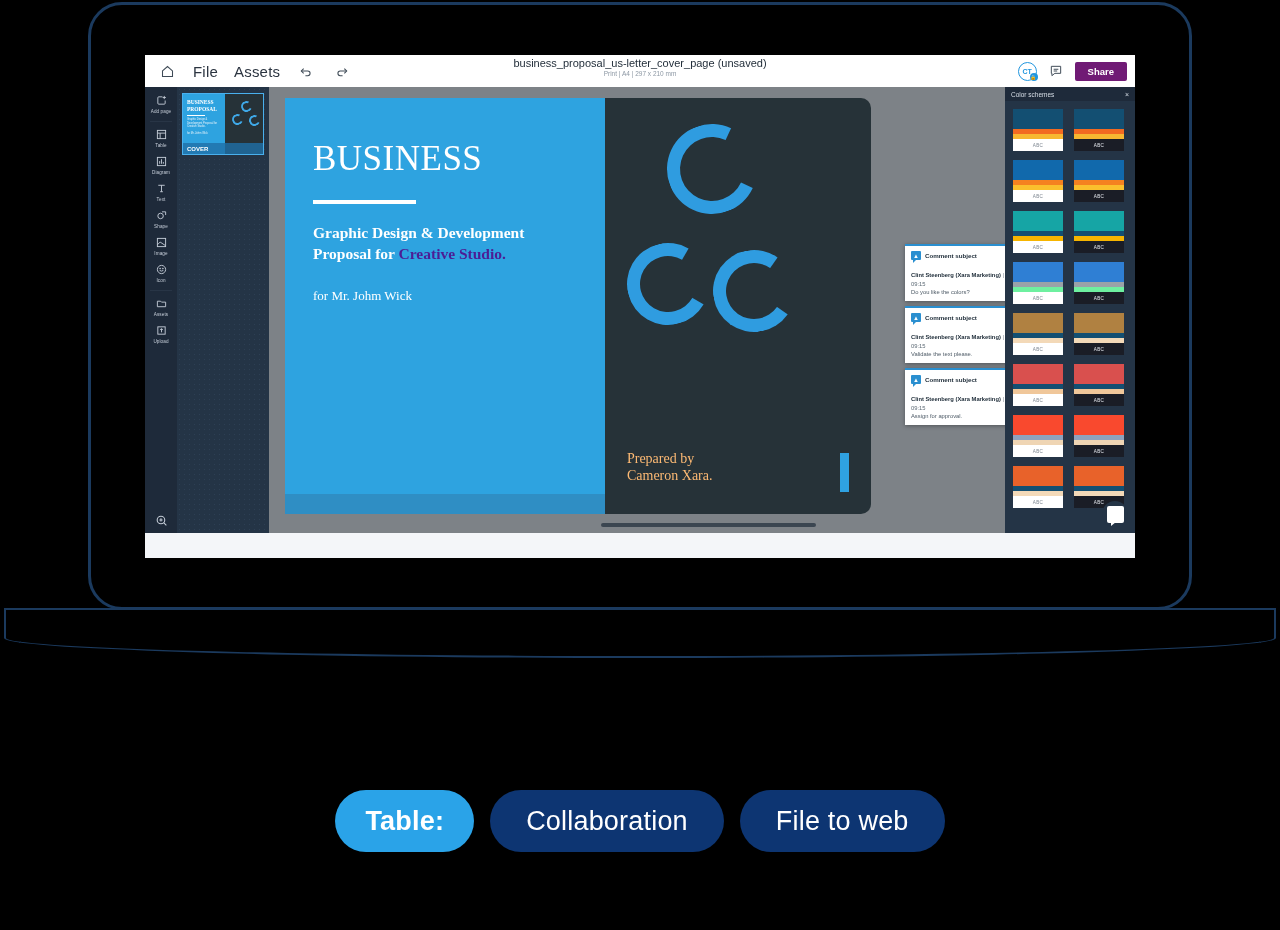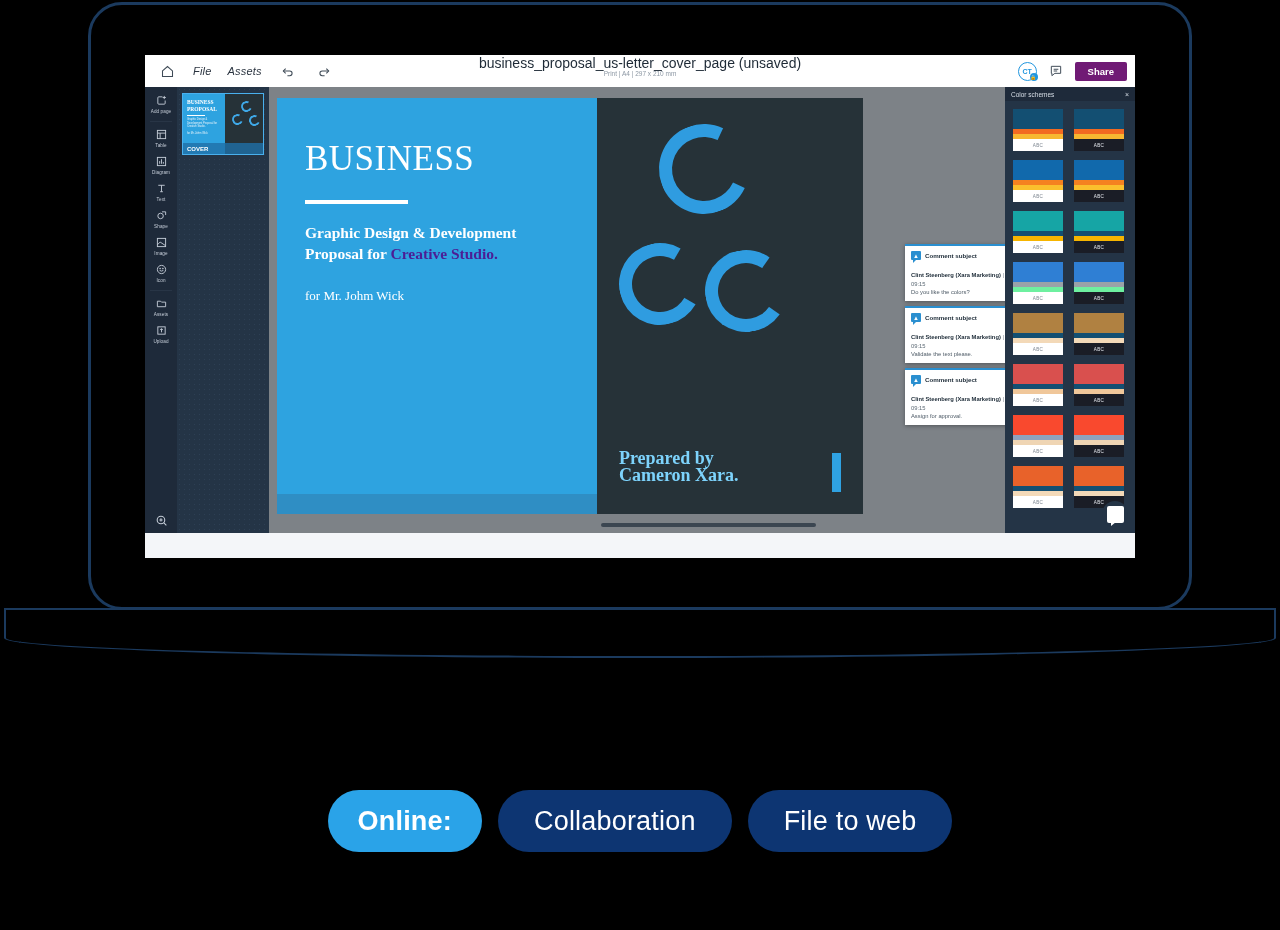--- a/index.html
+++ b/index.html
@@ -35,27 +35,27 @@
   #topbar {
     height:32px; background:#ffffff; display:flex; align-items:center;
     position:relative; border-bottom:0;
   }
   .tb-left { display:flex; align-items:center; gap:16px; padding-left:12px; }
   .tb-icon-btn {
     width:20px; height:20px; display:flex; align-items:center; justify-content:center;
     color:#3f4b57;
   }
   .tb-menu {
-    font-size:11px; color:#2b3440; letter-spacing:.2px;font-style:italic;
+    font-size:15px; color:#2b3440; letter-spacing:.2px;
   }
   .tb-center {
     position:absolute; left:0; right:0; top:2px; text-align:center;
     pointer-events:none;
   }
-  .tb-title { font-size:14px; color:#1e2a36; line-height:12px; }
+  .tb-title { font-size:11px; color:#1e2a36; line-height:12px; }
   .tb-sub { font-size:6.5px; color:#8d98a4; line-height:10px; }
   .tb-right {
     margin-left:auto; display:flex; align-items:center; gap:9px; padding-right:8px;
   }
   #avatar-badge {
     width:19px; height:19px; border-radius:50%; border:1.4px solid #2196de;
     color:#2196de; font-size:7px; font-weight:bold; display:flex;
     align-items:center; justify-content:center; position:relative;
   }
   #avatar-badge .lock {
@@ -112,22 +112,22 @@
   .ring-mini {
     position:absolute; border:2px solid #3fa9e8; border-radius:50%;
     width:11px; height:11px; border-right-color:transparent;
   }
 
   
   #canvas-area {
     flex:1; background:#7d8287; position:relative; overflow:hidden;
   }
   #doc-page {
-    position:absolute; left:8px; top:11px; width:586px; height:416px;
-    display:flex; background:#263238;
+    position:absolute; left:16px; top:11px; width:586px; height:416px;
+    display:flex; background:#263238;border-radius:10px;
   }
   #doc-left {
     width:54.6%; background:#2ea3e0; padding:40px 0 0 28px; position:relative;
   }
   #doc-title {
     font-family:"Liberation Serif", serif; color:#ffffff; font-size:35px;
     line-height:42px; font-weight:normal; letter-spacing:.5px;
   }
   #doc-rule { width:103px; height:4px; background:#fff; margin:20px 0 18px; }
   #doc-sub {
@@ -145,22 +145,22 @@
   }
   #doc-right { flex:1; position:relative; }
   .ring {
     position:absolute; border-radius:50%; border:13px solid #2f9ce0;
   }
   #ring-1 { width:90px; height:90px; left:62px; top:26px; border-right-color:transparent; transform:rotate(-20deg); }
   #ring-2 { width:82px; height:82px; left:22px; top:145px; border-right-color:transparent; transform:rotate(-15deg); }
   #ring-3 { width:82px; height:82px; left:108px; top:152px; border-right-color:transparent; transform:rotate(-10deg); }
   #doc-prep {
     position:absolute; left:22px; bottom:30px;
-    font-family:"Liberation Serif", serif; color:#7dd3fc; font-size:18px;
-    line-height:17px; font-weight:bold;
+    font-family:"Liberation Serif", serif; color:#fdba74; font-size:14px;
+    line-height:17px; font-weight:normal;
   }
   #doc-bar {
     position:absolute; right:22px; bottom:22px; width:9px; height:39px;
     background:#2fa2e2;
   }
 
   
   .comment-card {
     position:absolute; width:162px; background:#ffffff;
     border-top:2px solid #2a8fd0; padding:5px 6px 6px 6px;
@@ -578,17 +578,17 @@
       <div id="chat-bubble">
         <span class="bub"></span>
       </div>
     </div>
 
   </div>
 </div>
 
 <div id="pills">
   <div class="pill-row" id="pill-row-1">
-      <div class="pill accent">Online:</div>
+      <div class="pill accent">Table:</div>
       <div class="pill">Collaboration</div>
       <div class="pill">File to web</div>
     </div>
 </div>
 
 </body></html>

